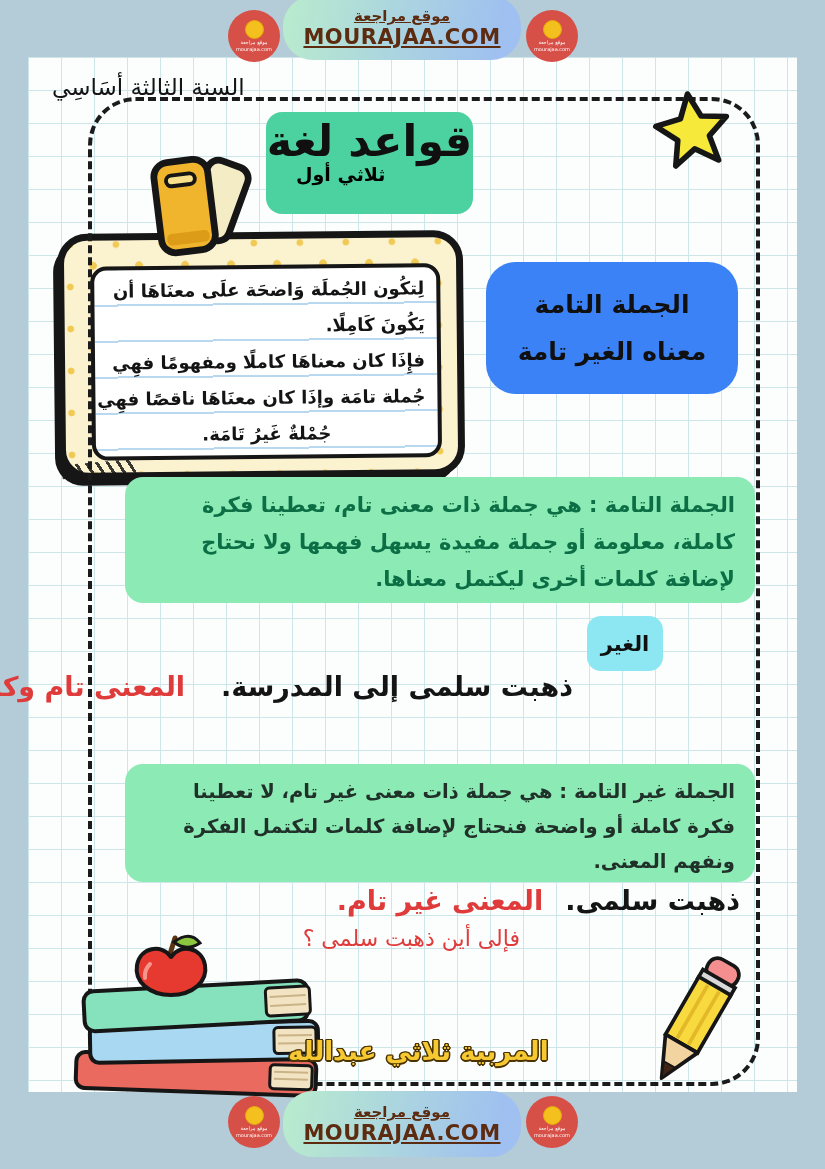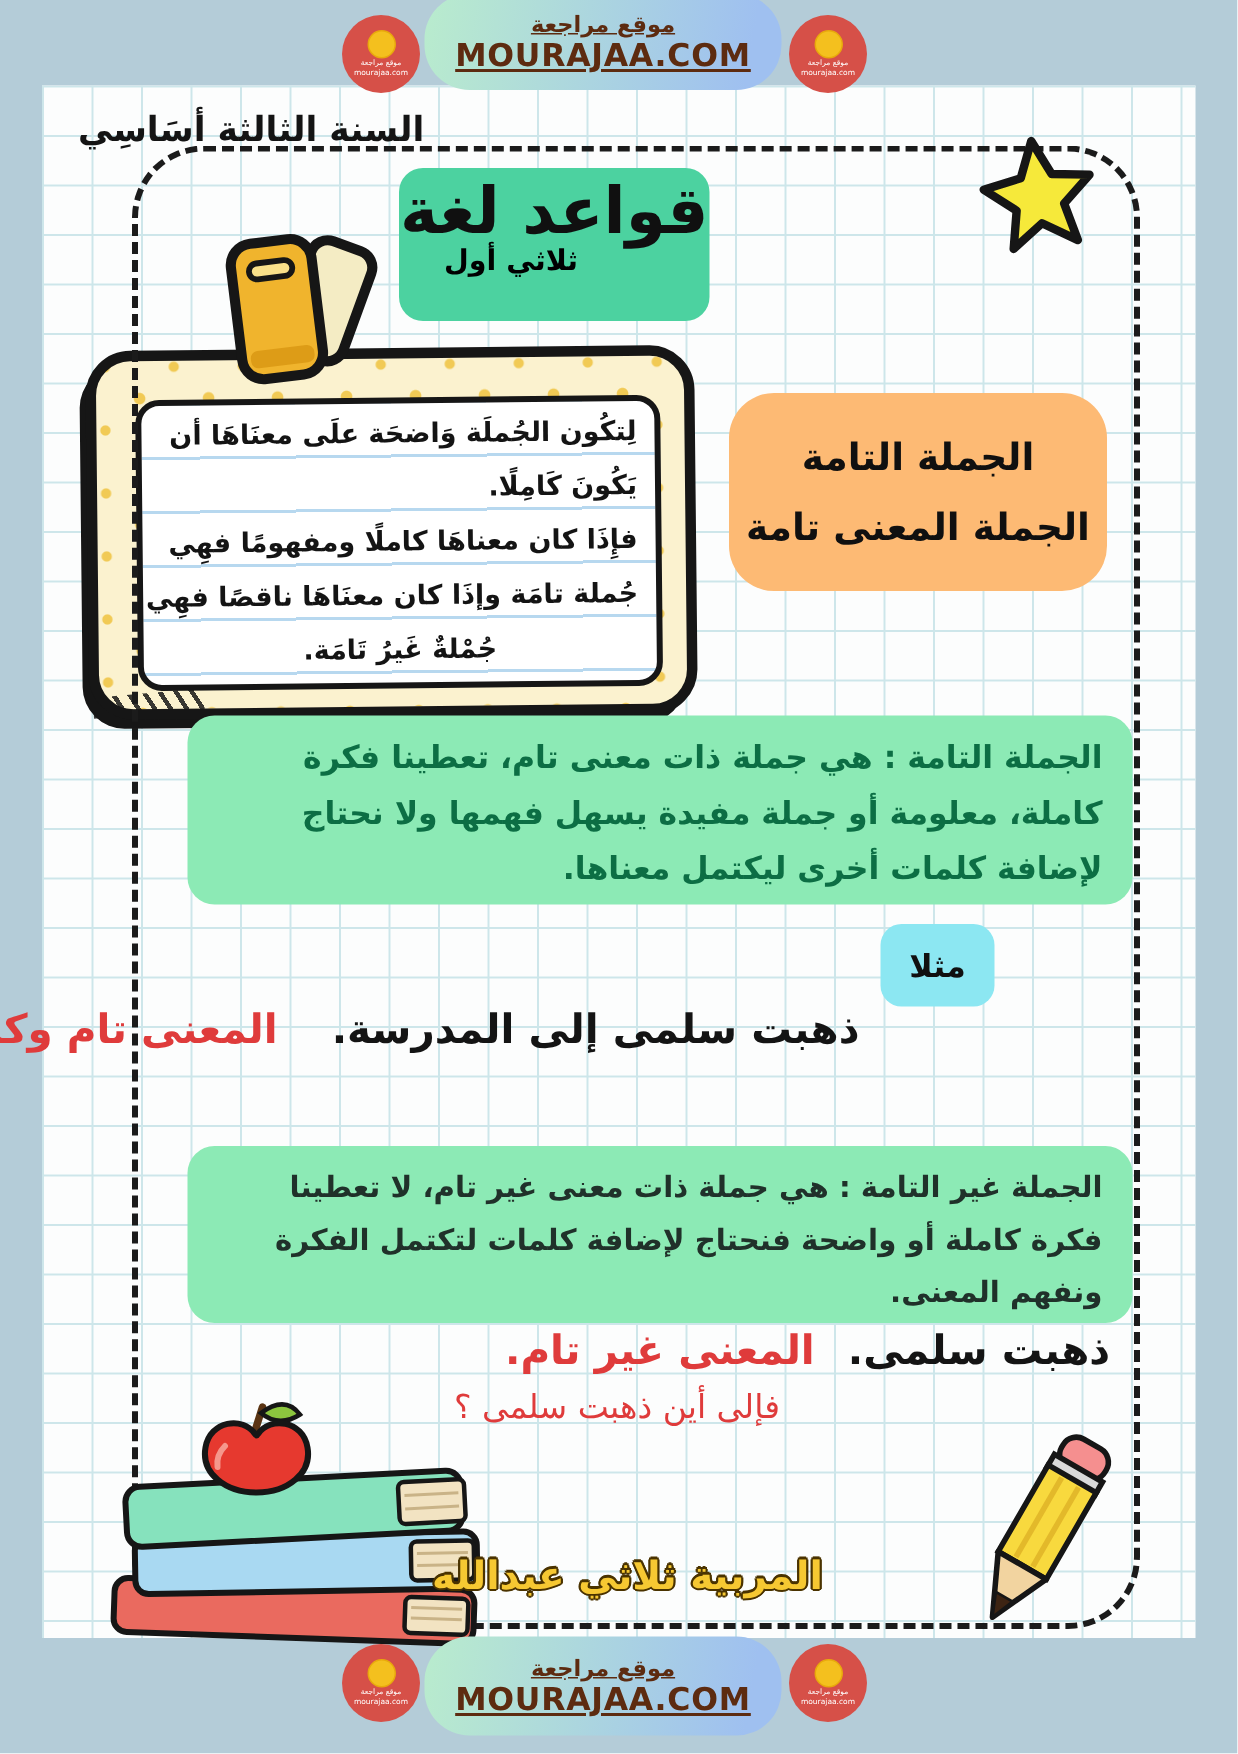--- a/index.html
+++ b/index.html
@@ -25,21 +25,21 @@
   .pill.bottom{top:1091px;height:66px;}
   .pill-ar{font-size:15px;font-weight:bold;color:#5d2b10;text-decoration:underline;direction:rtl;}
   .pill-en{font-size:21px;font-weight:bold;color:#5d2b10;text-decoration:underline;letter-spacing:.5px;}
 
   .logo{position:absolute;width:52px;height:52px;border-radius:50%;background:#d65048;z-index:6;
     display:flex;flex-direction:column;align-items:center;justify-content:center;row-gap:1px;}
   .logo .dot{width:17px;height:17px;border-radius:50%;background:#f4c01e;border:1px solid #e8a90c;}
   .logo .t1{font-size:5px;color:#fff;direction:rtl;line-height:5px;}
   .logo .t2{font-size:5px;color:#fff;line-height:6px;}
 
-  .grade{position:absolute;left:52px;top:74px;font-size:23px;font-weight:bold;color:#141414;
+  .grade{position:absolute;left:52px;top:74px;font-size:23px;font-weight:normal;color:#141414;
     direction:rtl;z-index:4;}
 
   .title-box{position:absolute;left:266px;top:112px;width:207px;height:102px;background:#4cd2a0;
     border-radius:16px;z-index:4;direction:rtl;}
   .title-main{font-size:43px;font-weight:bold;color:#101010;text-align:center;margin-top:6px;line-height:1.1;}
   .title-sub{font-size:19px;font-weight:bold;color:#000000;text-align:left;padding-left:30px;margin-top:-2px;}
 
   
   .handbox{position:absolute;left:58px;top:232px;width:392px;height:232px;
     background-color:#fbf2cf;
@@ -58,21 +58,21 @@
     text-align:right;padding:0 12px;white-space:nowrap;}
   .note-line.center{text-align:center;}
   .hatch{position:absolute;left:62px;top:462px;width:74px;height:14px;z-index:3;
     background:repeating-linear-gradient(62deg,#161616 0 3px,transparent 3px 9px);
     transform:rotate(-5deg);opacity:.85;}
 
   .clip{position:absolute;left:136px;top:150px;width:116px;height:112px;z-index:4;}
 
   .star{position:absolute;left:652px;top:88px;width:80px;height:82px;z-index:4;transform:rotate(-10deg);}
 
-  .topic-box{position:absolute;left:486px;top:262px;width:252px;height:132px;background:#fdba74;
+  .topic-box{position:absolute;left:486px;top:262px;width:252px;height:132px;background:#3b82f6;
     border-radius:30px;z-index:4;direction:rtl;display:flex;flex-direction:column;align-items:center;
     justify-content:center;row-gap:22px;}
   .topic-line{font-size:25px;font-weight:bold;color:#101010;line-height:1;}
 
   .def-box{position:absolute;left:125px;width:630px;background:#8ceab5;border-radius:18px;
     z-index:5;direction:rtl;text-align:right;font-weight:bold;padding:10px 20px;box-sizing:border-box;}
   .def-box.complete{top:477px;height:126px;font-size:21px;line-height:1.75;color:#0c6e44;}
   .def-box.incomplete{top:764px;height:118px;font-size:19.5px;line-height:1.8;color:#20312a;}
 
   .example-badge{position:absolute;left:587px;top:616px;width:76px;height:55px;background:#8ce7f2;
@@ -149,26 +149,26 @@
     </g>
     <g transform="rotate(-7 55 55)">
       <rect x="22" y="10" width="56" height="94" rx="15" fill="#f0b42d" stroke="#161616" stroke-width="7"></rect>
       <rect x="34" y="24" width="30" height="11" rx="5.5" fill="#f9e08a" stroke="#161616" stroke-width="4"></rect>
       <rect x="28" y="84" width="44" height="12" rx="5" fill="#dd9c17"></rect>
     </g>
   </svg>
 
   <div class="topic-box">
     <div class="topic-line">الجملة التامة</div>
-    <div class="topic-line">الجملة المعنى تامة</div>
+    <div class="topic-line">معناه الغير تامة</div>
   </div>
 
   <div class="def-box complete">الجملة التامة : هي جملة ذات معنى تام، تعطينا فكرة كاملة، معلومة أو جملة مفيدة يسهل فهمها ولا نحتاج  لإضافة كلمات أخرى ليكتمل معناها.</div>
 
-  <div class="example-badge">مثلا</div>
+  <div class="example-badge">الغير</div>
 
   <div class="example-row ex1">
     <span class="sent">ذهبت سلمى إلى المدرسة.</span><span class="note">المعنى تام وكامل.</span>
   </div>
 
   <div class="def-box incomplete">الجملة غير التامة : هي جملة ذات معنى غير تام، لا تعطينا فكرة كاملة أو واضحة فنحتاج لإضافة كلمات لتكتمل الفكرة ونفهم المعنى.</div>
 
   <div class="example-row ex2">
     <span class="sent">ذهبت سلمى.</span><span class="note">المعنى غير تام.</span>
   </div>

